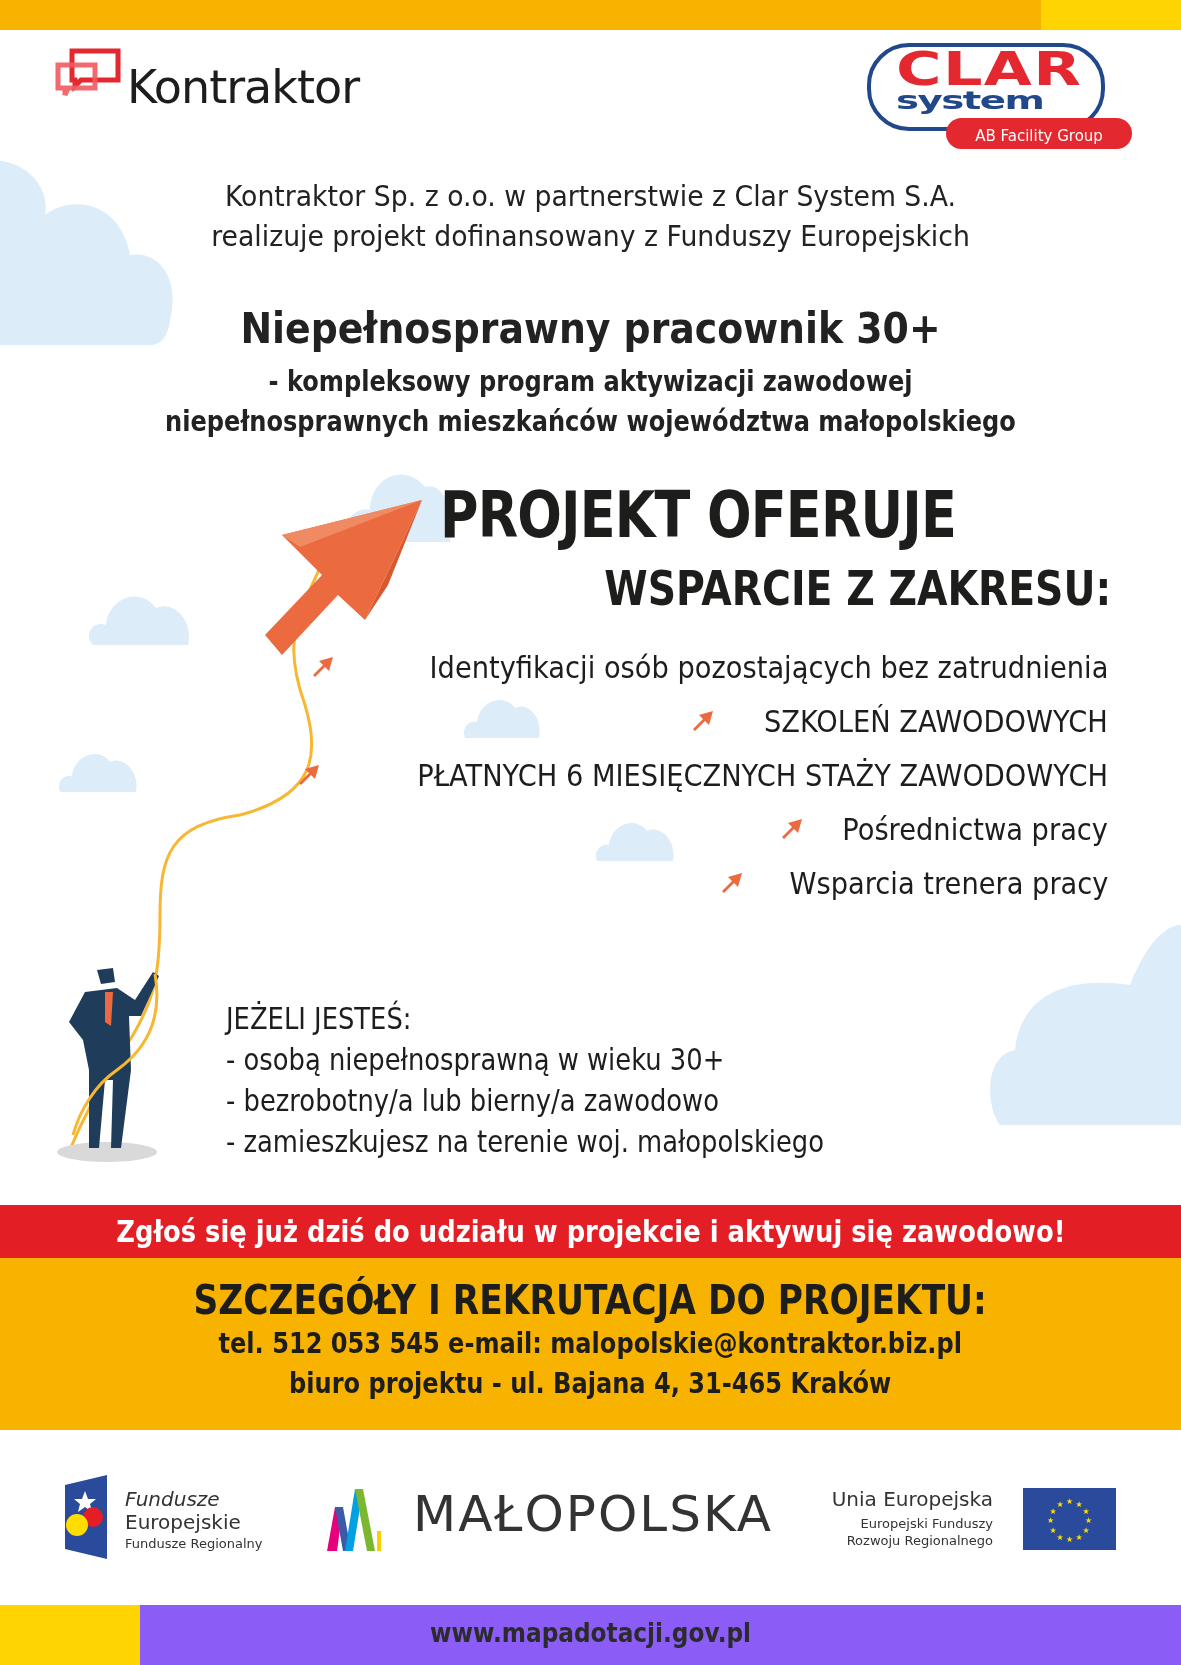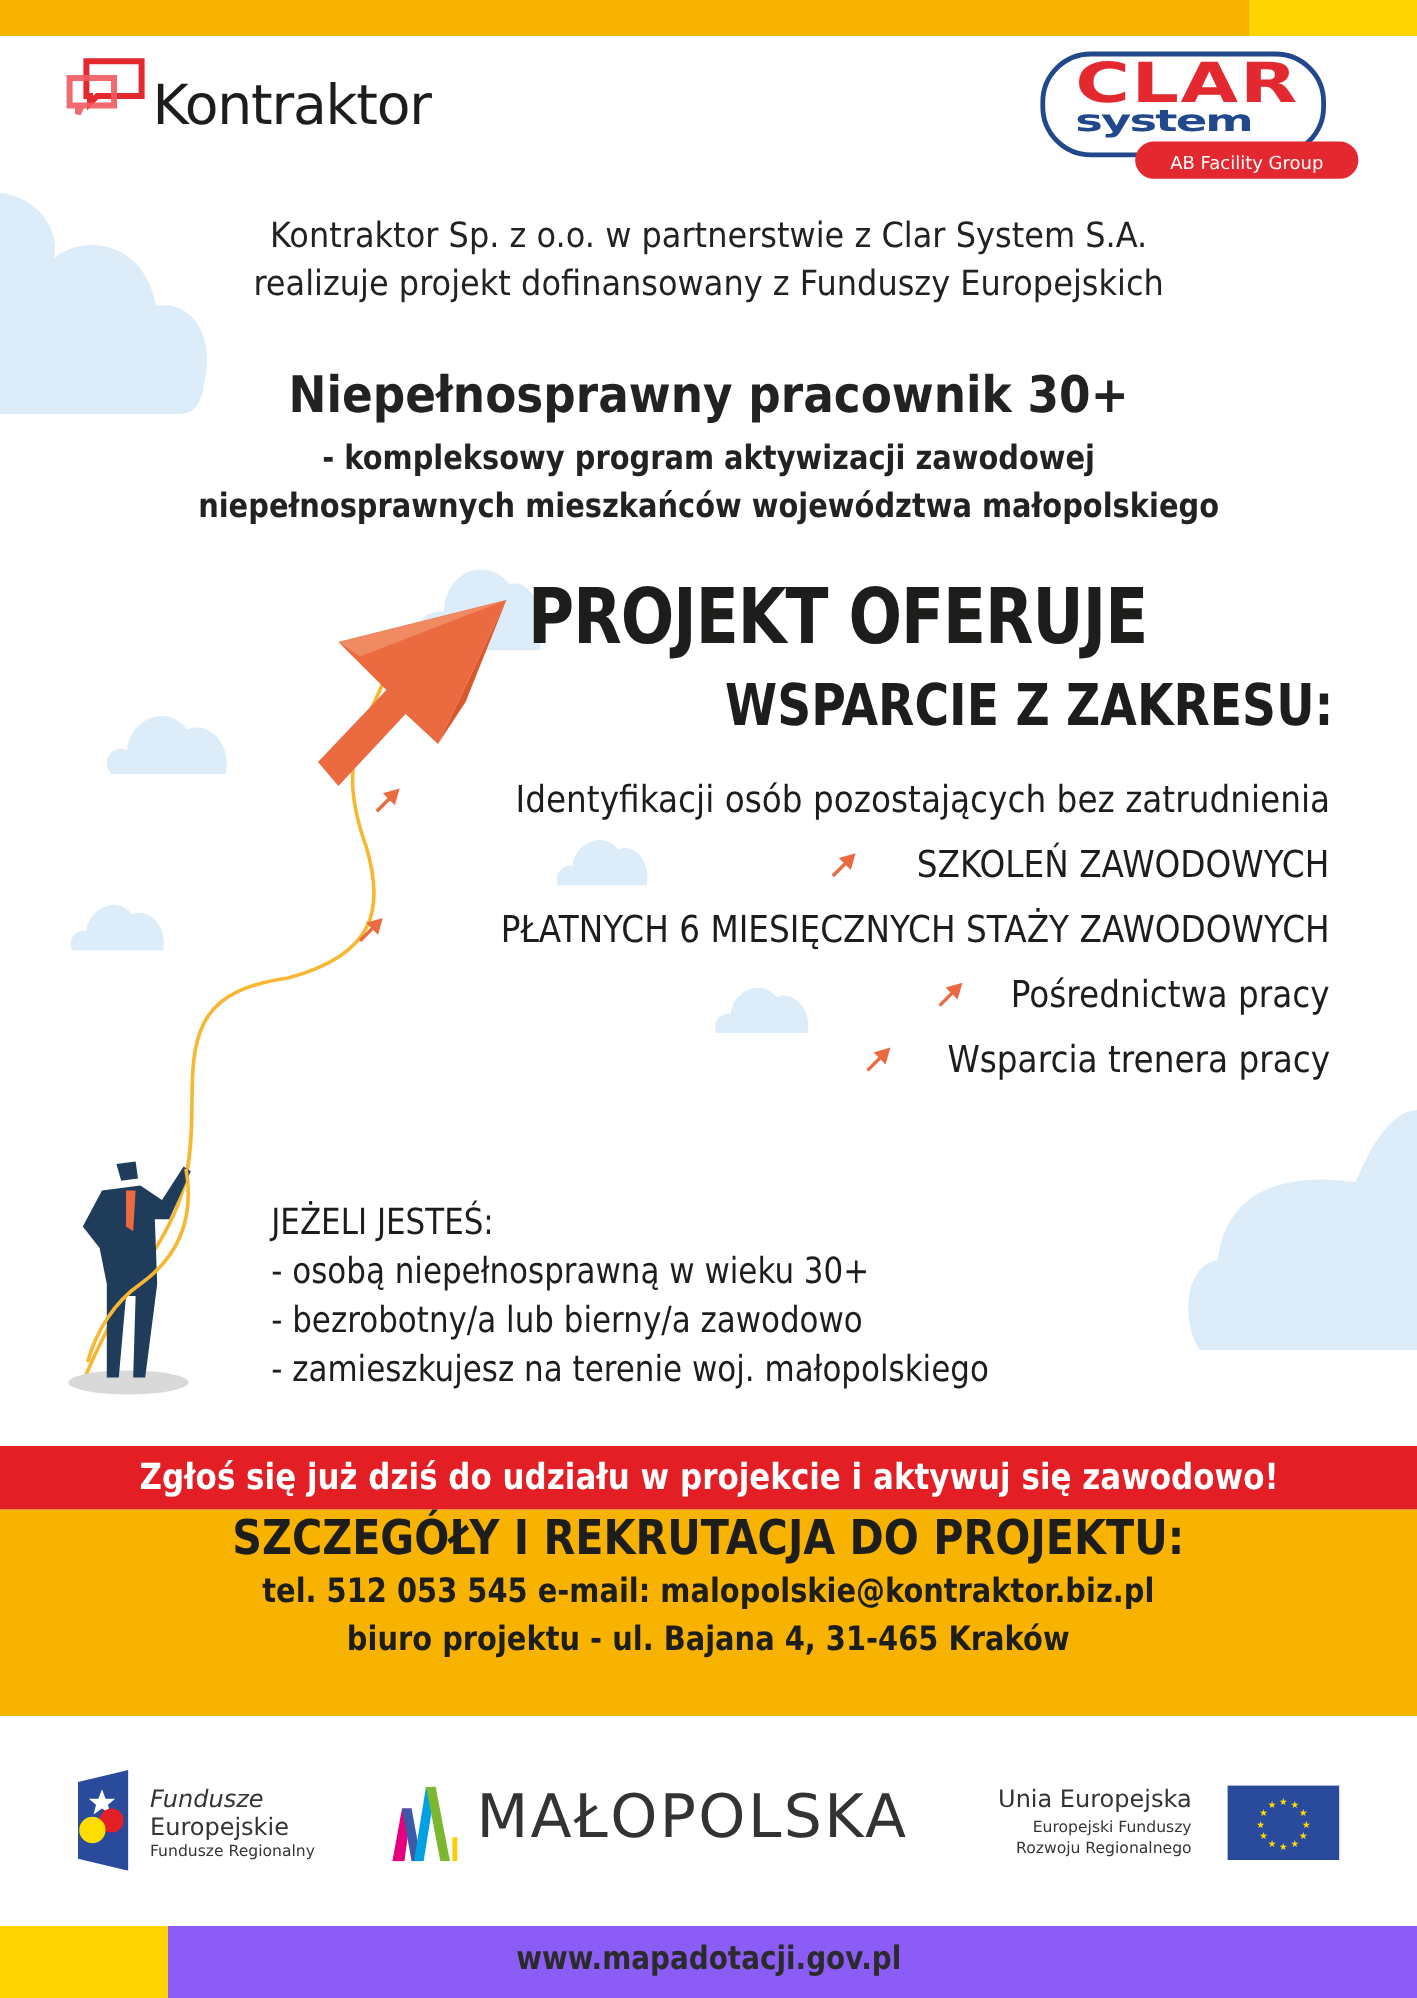--- a/index.html
+++ b/index.html
@@ -35,32 +35,32 @@
   .offer-list li .txt { display: inline-block; transform: scaleX(0.88); transform-origin: right center; }
   .offer-list li .bullet { width: 24px; height: 24px; margin-right: 2px; flex: none; }
 
   .eligibility { left: 226px; top: 998px; font-size: 30px; line-height: 41px; color: #1d1d1b; font-family: "DejaVu Sans", sans-serif; transform: scaleX(0.86); transform-origin: left top; white-space: nowrap; }
   .eligibility .head { font-weight: normal; }
 
   .cta-bar { left: 0; top: 1205px; width: 1181px; height: 53px; background: #e31e24; color: #fff; text-align: center; font-size: 30px; line-height: 53px; font-weight: bold; font-family: "DejaVu Sans", sans-serif; }
   .cta-bar span { display: inline-block; transform: scaleX(0.86); white-space: nowrap; }
 
   .contact { left: 0; top: 1258px; width: 1181px; height: 172px; background: #f8b200; text-align: center; color: #1d1d1b; font-family: "DejaVu Sans", sans-serif; }
-  .contact .h { font-size: 40px; font-weight: bold; line-height: 48px; }
+  .contact .h { font-size: 40px; font-weight: bold; padding-top: 18px; line-height: 48px; }
   .contact .l { font-size: 28px; font-weight: bold; line-height: 40px; }
   .contact .sx { display: inline-block; transform: scaleX(0.86); white-space: nowrap; }
 
   .fe-logo { left: 65px; top: 1475px; width: 210px; height: 84px; }
   .fe-logo .t1, .fe-logo .t2 { position: absolute; left: 60px; font-size: 20px; color: #333; font-family: "DejaVu Sans", sans-serif; }
   .fe-logo .t1 { top: 12px; font-style: italic; }
   .fe-logo .t2 { top: 35px; }
   .fe-logo .t3 { position: absolute; left: 60px; top: 61px; font-size: 13px; color: #333; font-family: "DejaVu Sans", sans-serif; }
 
   .mp-logo { left: 325px; top: 1485px; width: 460px; height: 70px; }
-  .mp-logo .word { position: absolute; left: 72px; top: 0px; font-size: 50px; color: #333; font-family: "DejaVu Sans", sans-serif; letter-spacing: 2px; }
+  .mp-logo .word { position: absolute; left: 88px; top: 0px; font-size: 50px; color: #333; font-family: "DejaVu Sans", sans-serif; letter-spacing: 2px; }
 
   .eu-logo { left: 830px; top: 1485px; width: 290px; height: 70px; }
   .eu-logo .t1 { position: absolute; right: 127px; top: 2px; font-size: 20px; color: #333; font-family: "DejaVu Sans", sans-serif; white-space: nowrap; }
   .eu-logo .t2 { position: absolute; right: 127px; top: 30px; font-size: 13px; color: #333; font-family: "DejaVu Sans", sans-serif; white-space: nowrap; text-align: right; line-height: 17px; }
   .eu-flag { position: absolute; right: 4px; top: 3px; width: 93px; height: 62px; background: #2a4a9b; }
 
   .bottombar { left: 0; top: 1605px; width: 1181px; height: 60px; background: #8b5cf6; text-align: center; }
   .bottombar .accent { position: absolute; left: 0; top: 0; width: 140px; height: 60px; background: #ffd400; }
   .bottombar .url { position: relative; font-size: 27px; font-weight: bold; line-height: 56px; color: #2b2b2b; font-family: "DejaVu Sans", sans-serif; display: inline-block; transform: scaleX(0.86); }
 </style>

